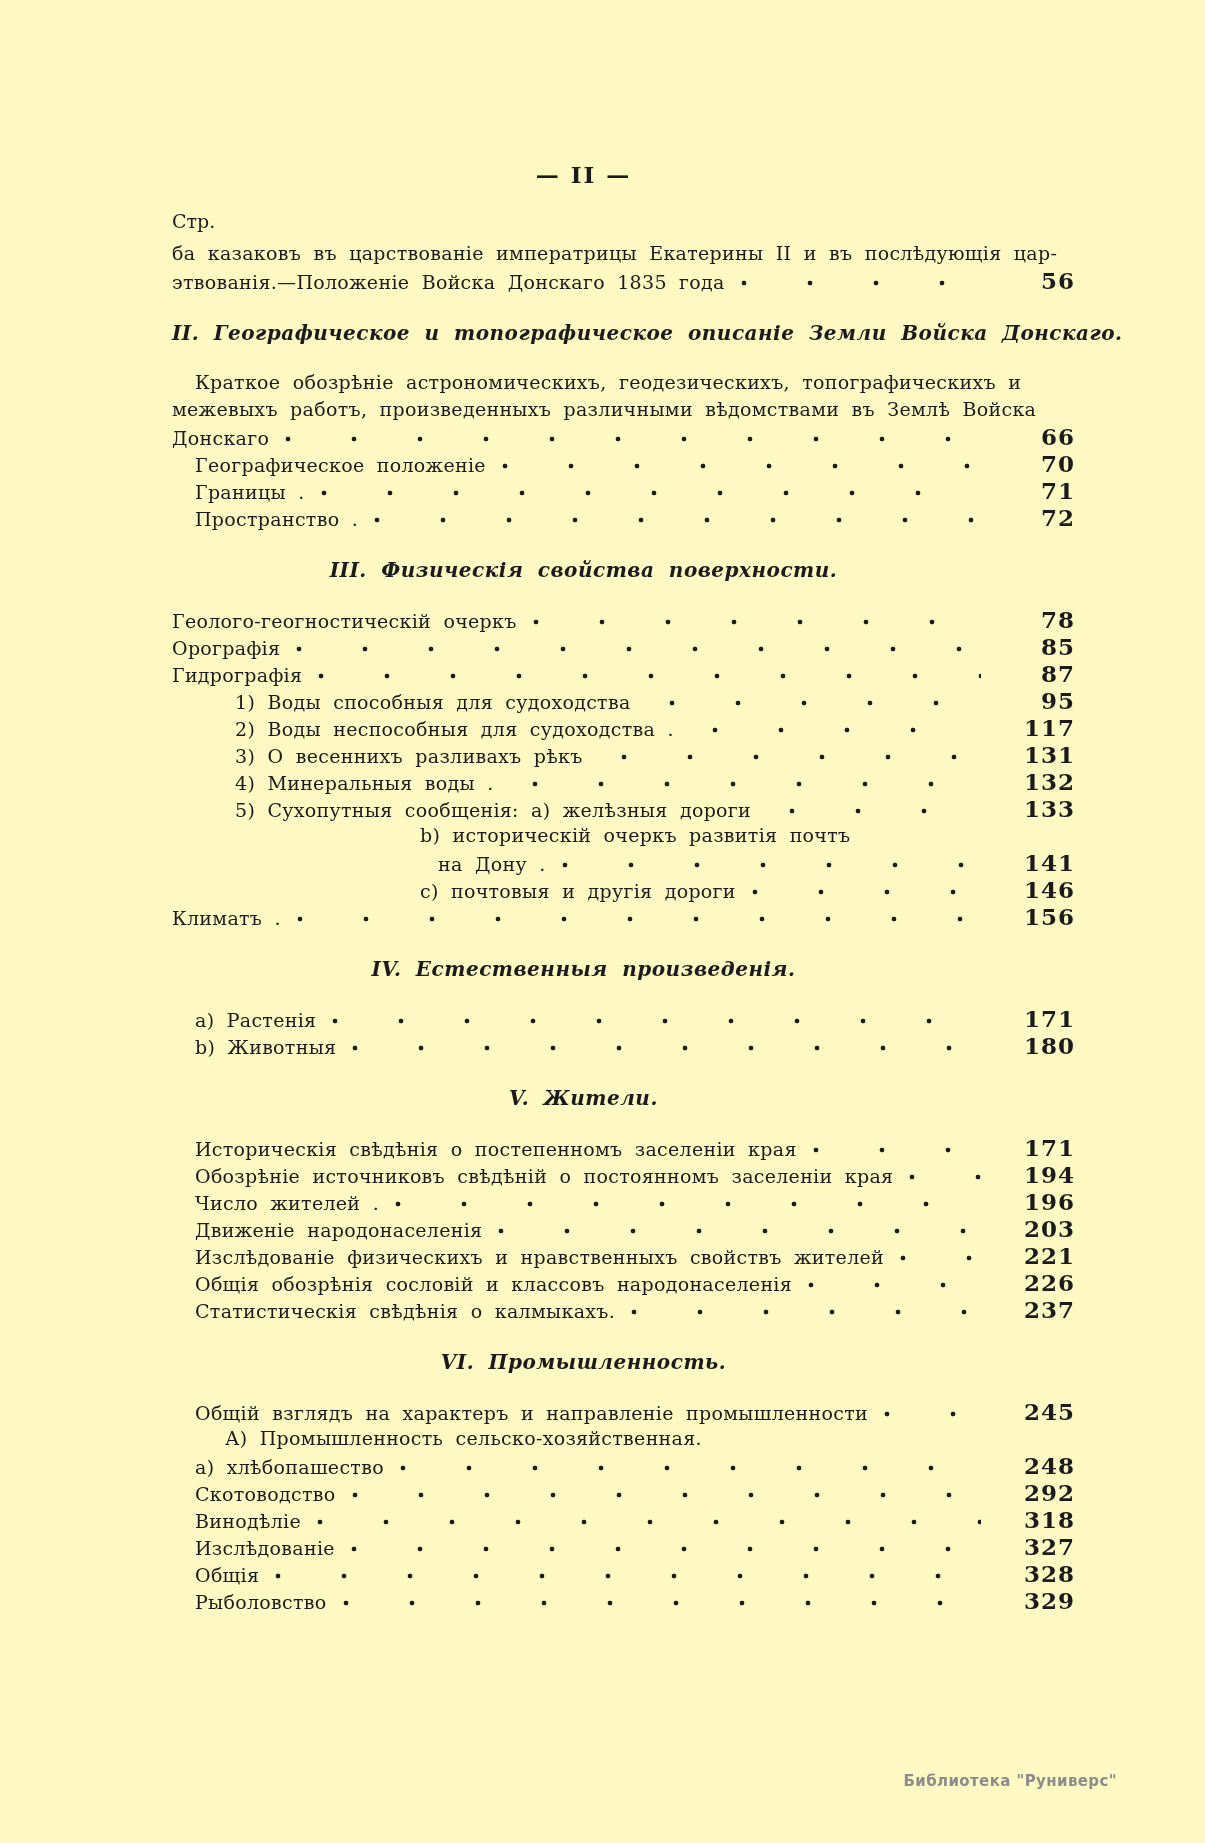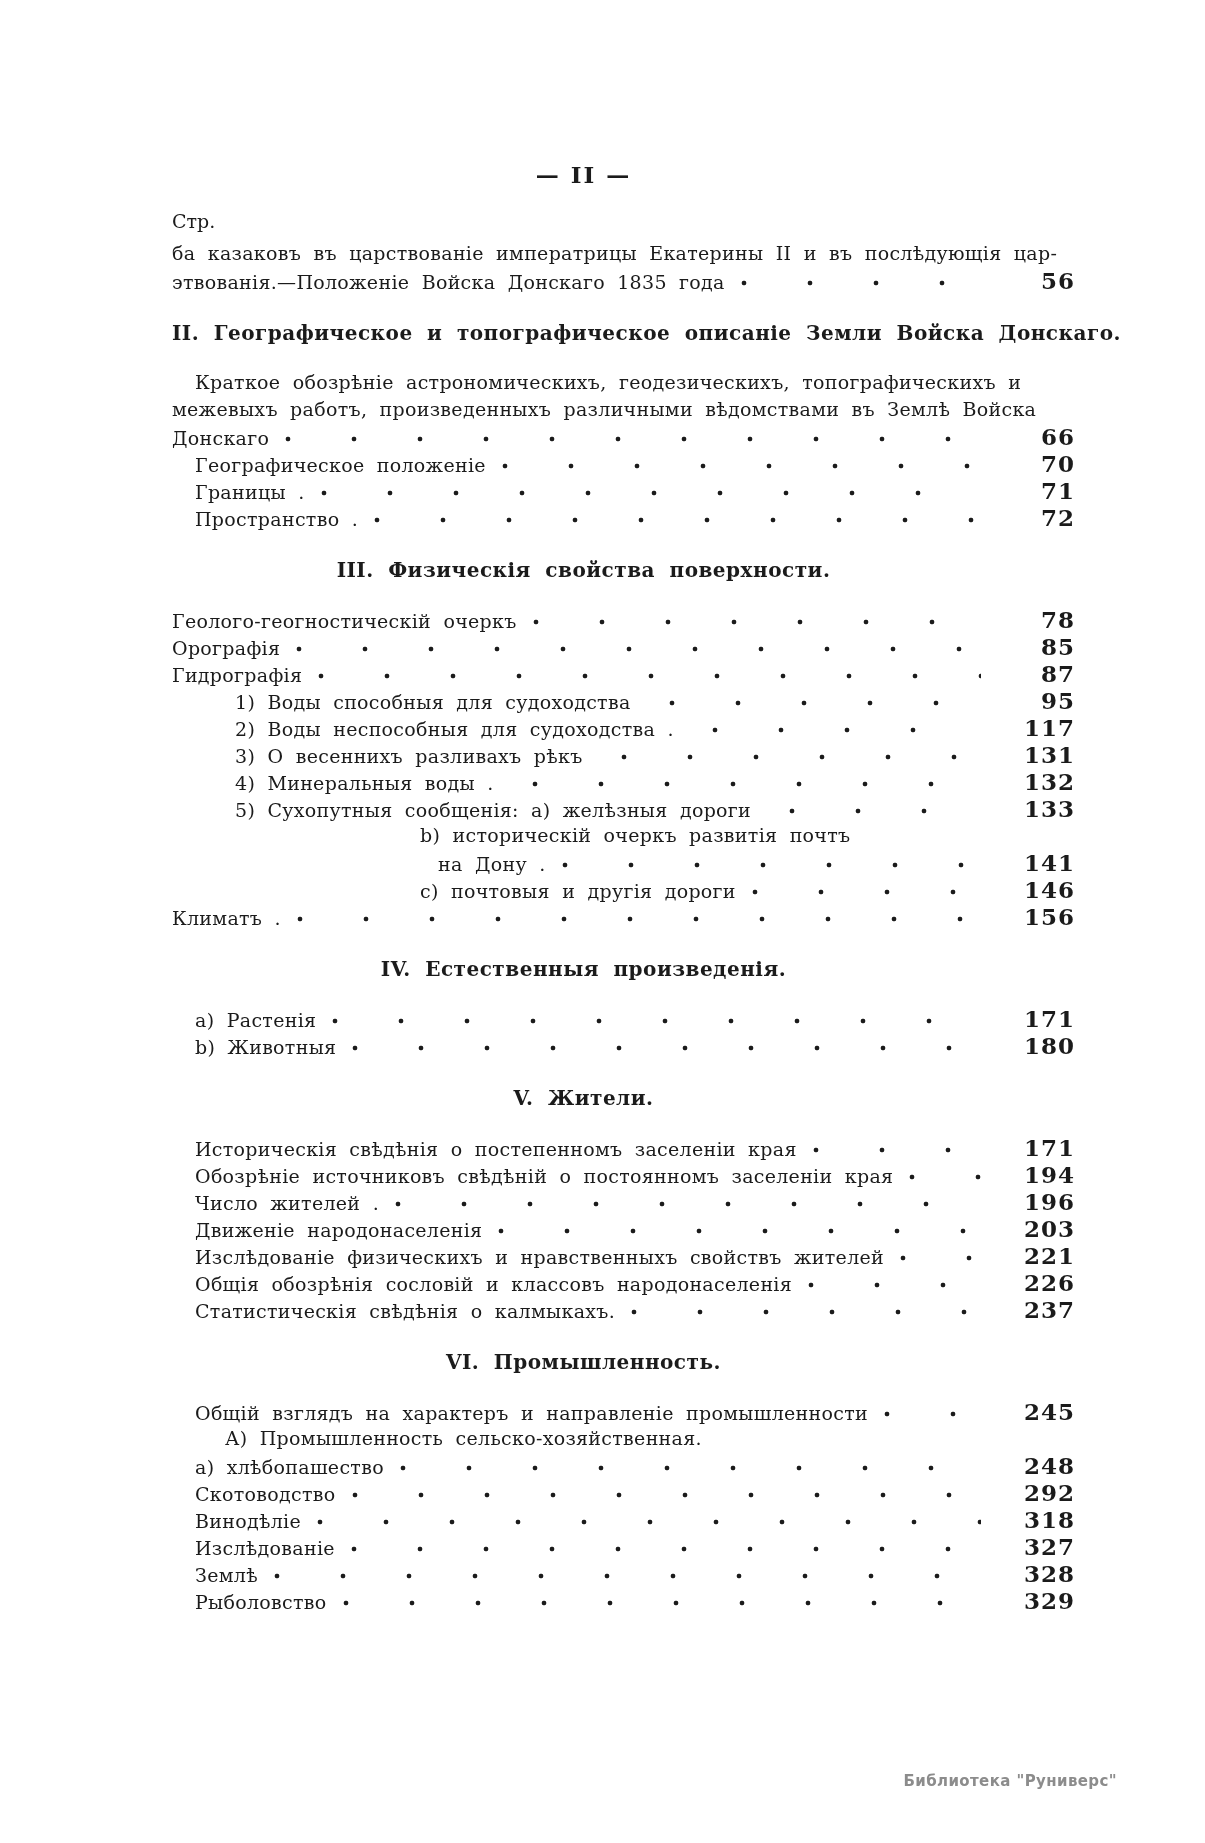--- a/index.html
+++ b/index.html
@@ -1,21 +1,21 @@
 <!DOCTYPE html>
 <html><head>
 <meta charset="utf-8">
 <style>
   html,body{margin:0;padding:0;}
   body{background:#e9e9e6;}
   .page{
     position:relative;
     width:1205px;height:1843px;
     margin:0 auto;
-    background:#ffffff;
+    background:#fef9c3;
     font-family:"DejaVu Serif","Liberation Serif",serif;
     color:#1b1b1b;
     overflow:hidden;
   }
   .content{
     position:absolute;
     left:172px; right:130px; top:0;
   }
   .page-header{
     margin-top:160px;
@@ -62,20 +62,21 @@
   .indent-0{ padding-left:0; }
   .indent-1{ padding-left:23px; }
   .indent-2{ padding-left:63px;gap:22px; }
   .indent-3{ padding-left:53px; }
   .indent-4{ padding-left:248px; }
   .indent-5{ padding-left:266px; }
   .section-heading{
     height:28px; line-height:28px;
     margin:25px 80px 22px 0;
     text-align:center;
+    font-style:italic;
     font-weight:bold;
     font-size:20px;
     word-spacing:7px;
     letter-spacing:0.5px;
     white-space:nowrap;
   }
   .watermark{
     position:absolute;
     top:1772px; right:88px;
     font-family:"DejaVu Sans","Liberation Sans",sans-serif;
@@ -267,21 +268,21 @@
           <span class="row-text">Винодѣліе</span>
           <span class="dots"></span>
           <span class="pagenum">318</span>
         </div>
         <div class="row indent-1">
           <span class="row-text">Изслѣдованіе</span>
           <span class="dots"></span>
           <span class="pagenum">327</span>
         </div>
         <div class="row indent-1">
-          <span class="row-text">Землѣ</span>
+          <span class="row-text">Общія</span>
           <span class="dots"></span>
           <span class="pagenum">328</span>
         </div>
         <div class="row indent-1">
           <span class="row-text">Рыболовство</span>
           <span class="dots"></span>
           <span class="pagenum">329</span>
         </div>
       </div>
   </div>

